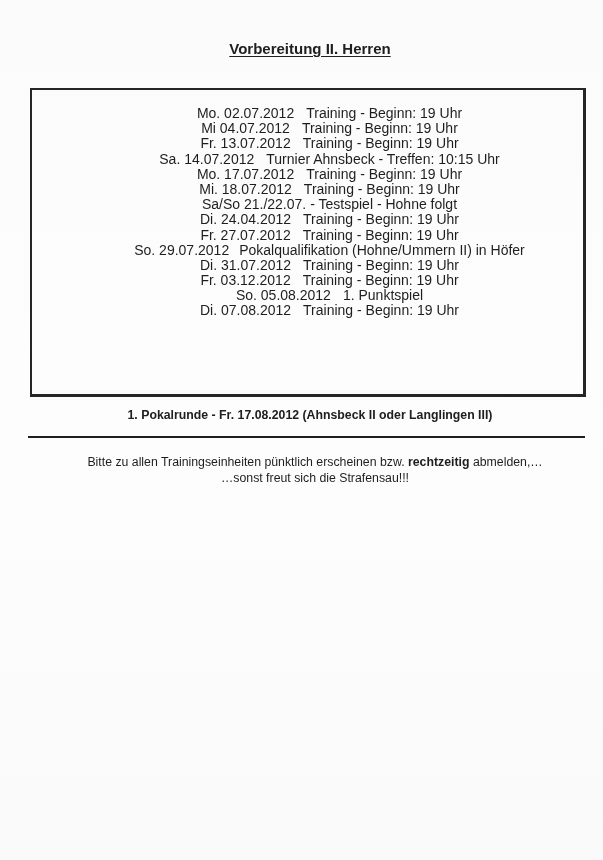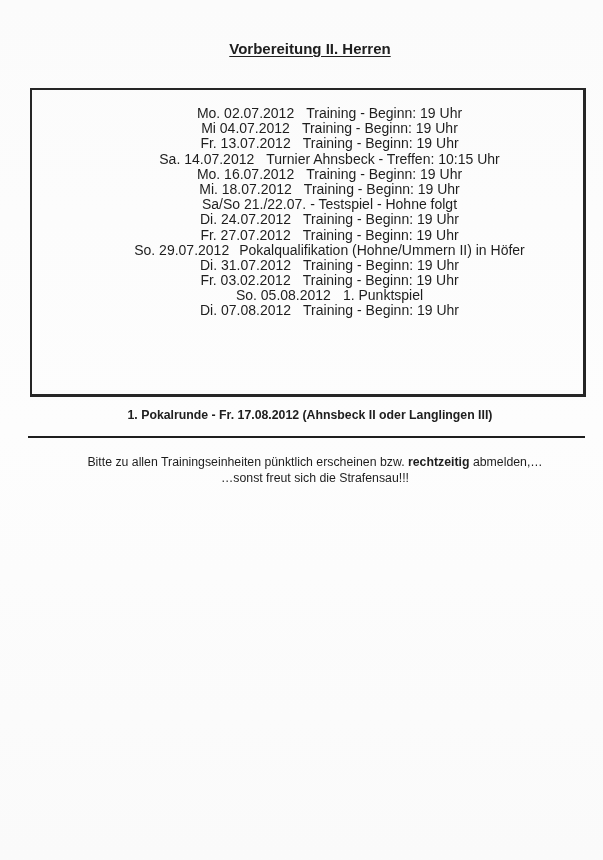--- a/index.html
+++ b/index.html
@@ -106,28 +106,28 @@
 <div class="paper-shade"></div>
 
 <div class="title">Vorbereitung II. Herren</div>
 
 <div class="schedule-box">
   <ul class="schedule-list">
     <li class="schedule-row"><span class="date">Mo. 02.07.2012</span><span class="gap"></span><span>Training - Beginn: 19 Uhr</span></li>
     <li class="schedule-row"><span class="date">Mi 04.07.2012</span><span class="gap"></span><span>Training - Beginn: 19 Uhr</span></li>
     <li class="schedule-row"><span class="date">Fr. 13.07.2012</span><span class="gap"></span><span>Training - Beginn: 19 Uhr</span></li>
     <li class="schedule-row"><span class="date">Sa. 14.07.2012</span><span class="gap"></span><span>Turnier Ahnsbeck - Treffen: 10:15 Uhr</span></li>
-    <li class="schedule-row"><span class="date">Mo. 16.07.2012</span><span class="gap"></span><span>Training - Beginn: 19 Uhr</span></li>
+    <li class="schedule-row"><span class="date">Mo. 17.07.2012</span><span class="gap"></span><span>Training - Beginn: 19 Uhr</span></li>
     <li class="schedule-row"><span class="date">Mi. 18.07.2012</span><span class="gap"></span><span>Training - Beginn: 19 Uhr</span></li>
     <li class="schedule-row"><span class="date">Sa/So 21./22.07.</span><span style="display:inline-block;width:4px"></span><span>- Testspiel - Hohne folgt</span></li>
-    <li class="schedule-row"><span class="date">Di. 24.07.2012</span><span class="gap"></span><span>Training - Beginn: 19 Uhr</span></li>
+    <li class="schedule-row"><span class="date">Di. 24.04.2012</span><span class="gap"></span><span>Training - Beginn: 19 Uhr</span></li>
     <li class="schedule-row"><span class="date">Fr. 27.07.2012</span><span class="gap"></span><span>Training - Beginn: 19 Uhr</span></li>
     <li class="schedule-row"><span class="date">So. 29.07.2012</span><span style="display:inline-block;width:10px"></span><span>Pokalqualifikation (Hohne/Ummern II) in Höfer</span></li>
     <li class="schedule-row"><span class="date">Di. 31.07.2012</span><span class="gap"></span><span>Training - Beginn: 19 Uhr</span></li>
-    <li class="schedule-row"><span class="date">Fr. 03.02.2012</span><span class="gap"></span><span>Training - Beginn: 19 Uhr</span></li>
+    <li class="schedule-row"><span class="date">Fr. 03.12.2012</span><span class="gap"></span><span>Training - Beginn: 19 Uhr</span></li>
     <li class="schedule-row"><span class="date">So. 05.08.2012</span><span class="gap"></span><span>1. Punktspiel</span></li>
     <li class="schedule-row"><span class="date">Di. 07.08.2012</span><span class="gap"></span><span>Training - Beginn: 19 Uhr</span></li>
   </ul>
 </div>
 
 <div class="cup-round">1. Pokalrunde - Fr. 17.08.2012 (Ahnsbeck II oder Langlingen III)</div>
 
 <div class="separator"></div>
 
 <div class="notice">

